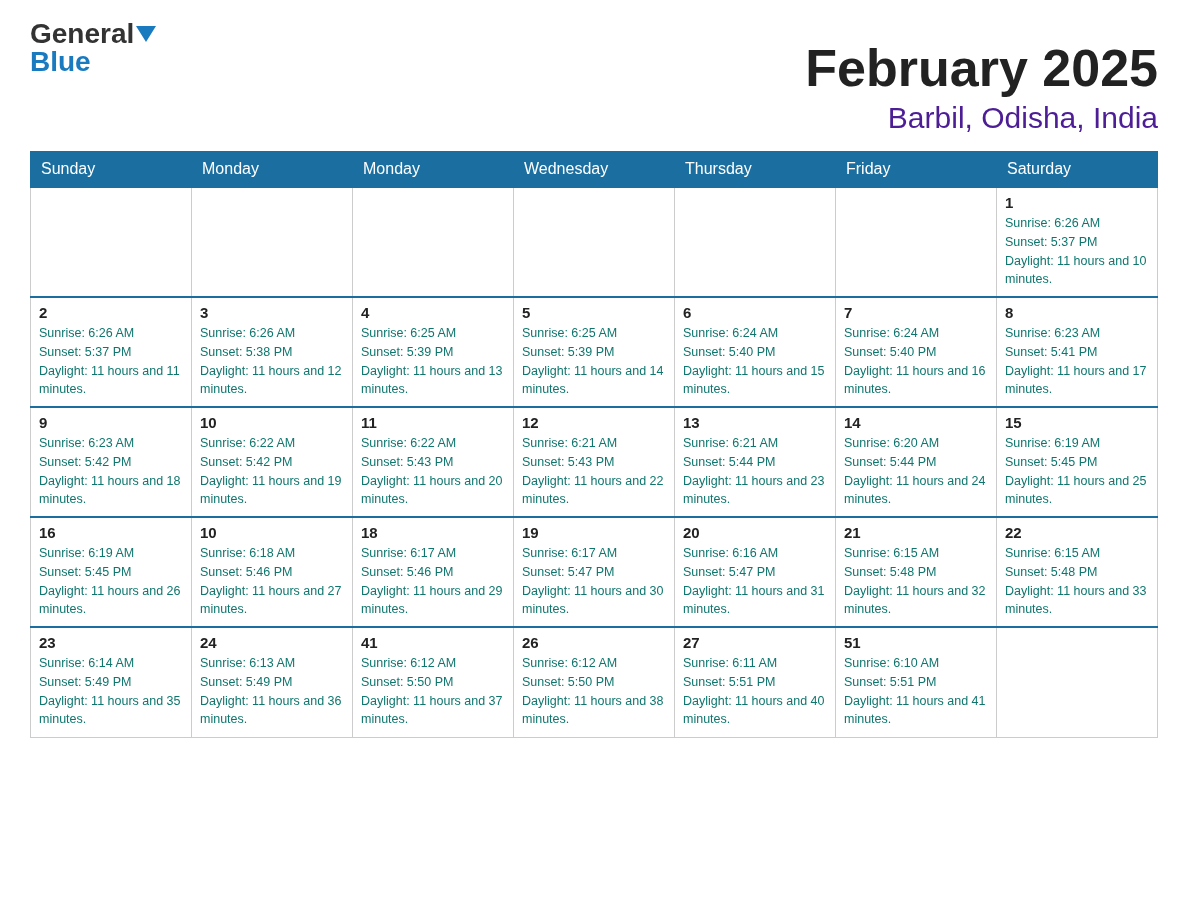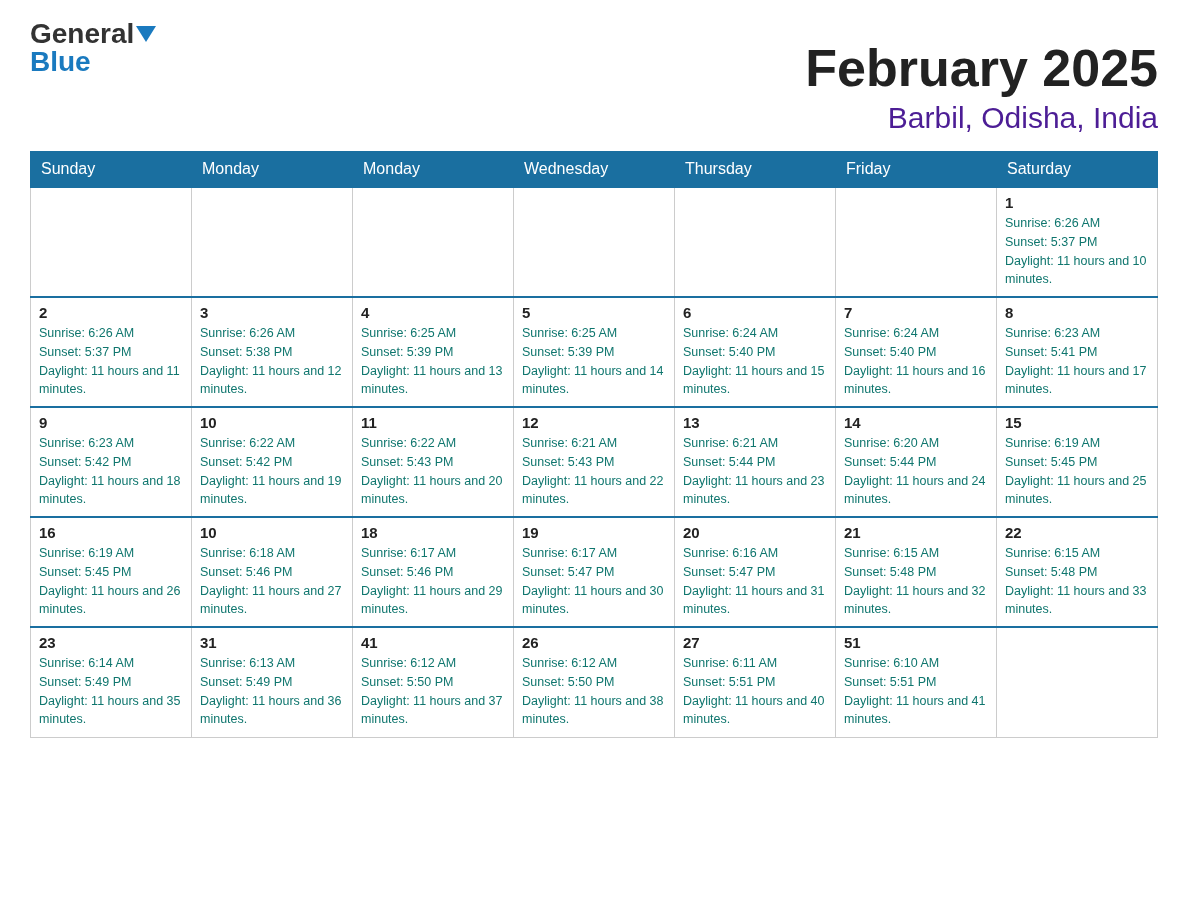--- a/index.html
+++ b/index.html
@@ -236,21 +236,21 @@
           <span class="day-num">22</span>
           <div class="day-info">Sunrise: 6:15 AM<br>Sunset: 5:48 PM<br>Daylight: 11 hours and 33 minutes.</div>
         </td>
       </tr>
       <tr>
         <td>
           <span class="day-num">23</span>
           <div class="day-info">Sunrise: 6:14 AM<br>Sunset: 5:49 PM<br>Daylight: 11 hours and 35 minutes.</div>
         </td>
         <td>
-          <span class="day-num">31</span>
+          <span class="day-num">24</span>
           <div class="day-info">Sunrise: 6:13 AM<br>Sunset: 5:49 PM<br>Daylight: 11 hours and 36 minutes.</div>
         </td>
         <td>
           <span class="day-num">41</span>
           <div class="day-info">Sunrise: 6:12 AM<br>Sunset: 5:50 PM<br>Daylight: 11 hours and 37 minutes.</div>
         </td>
         <td>
           <span class="day-num">26</span>
           <div class="day-info">Sunrise: 6:12 AM<br>Sunset: 5:50 PM<br>Daylight: 11 hours and 38 minutes.</div>
         </td>

